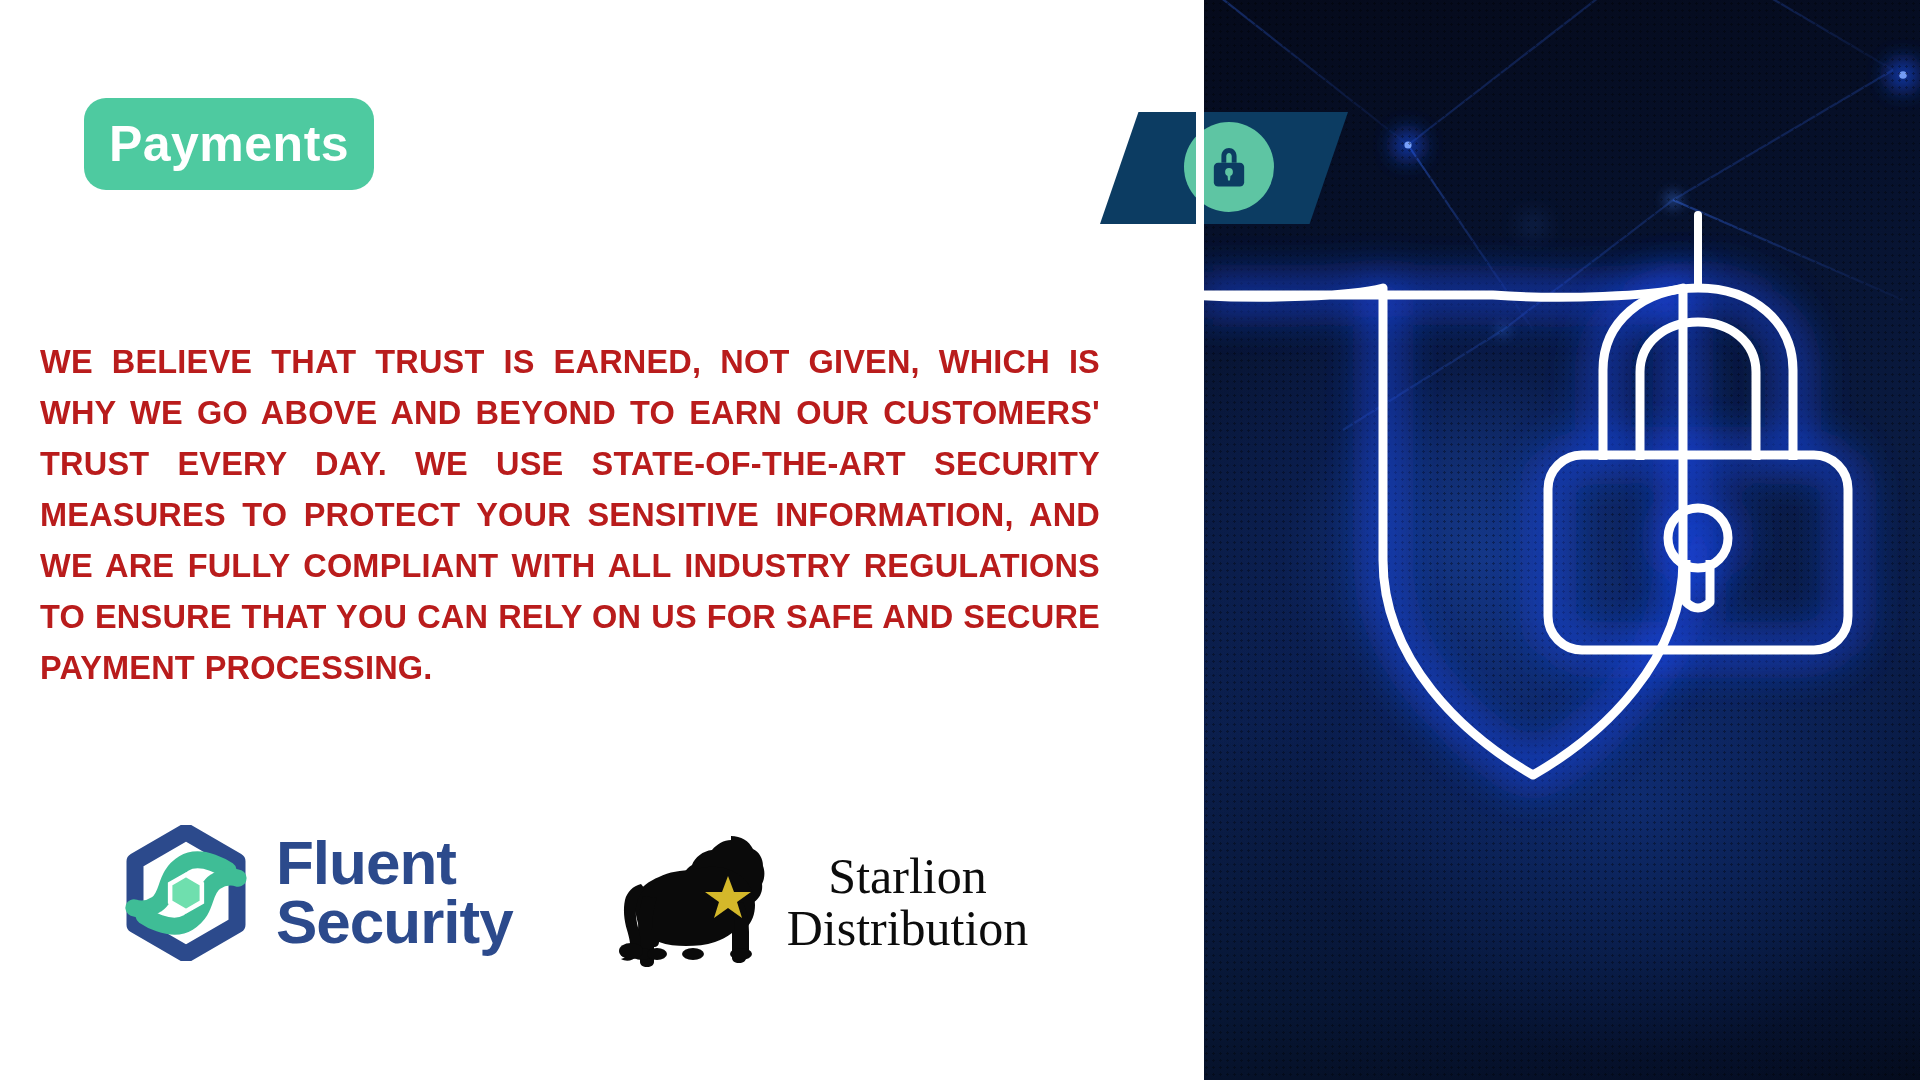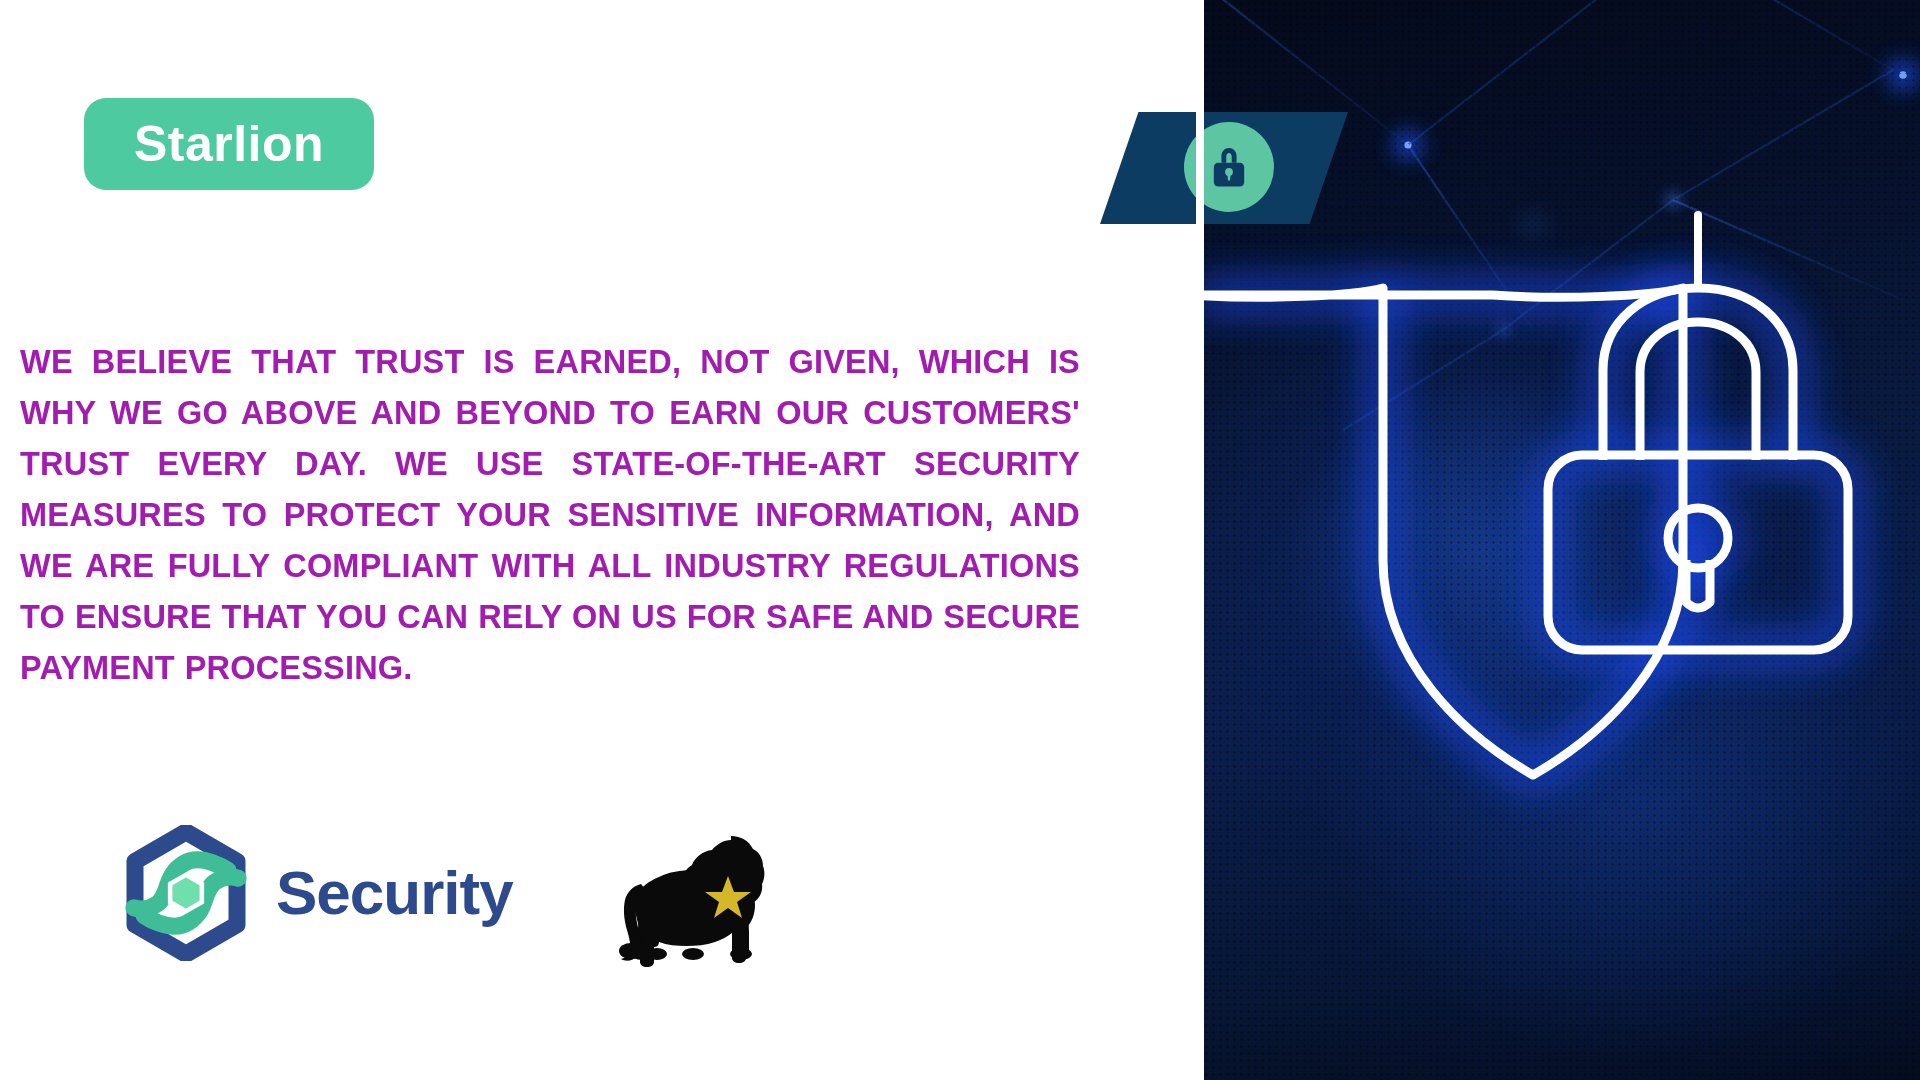--- a/index.html
+++ b/index.html
@@ -38,23 +38,23 @@
   #security-badge-label {
     color:#ffffff;
     font-size:50px;
     font-weight:bold;
     letter-spacing:0.5px;
     line-height:1;
   }
 
   #body-paragraph {
     position:absolute;
-    left:20px; top:337px;
+    left:40px; top:337px;
     width:1060px;
-    color:#a21caf;
+    color:#b91c1c;
     font-size:32.5px;
     font-weight:bold;
     line-height:51px;
     text-align:justify;
     text-align-last:left;
     letter-spacing:0.2px;
     word-spacing:0.5px;
   }
 
   
@@ -174,40 +174,41 @@
   }
 </style>
 </head>
 <body>
 
 <div id="slide">
 
   <div id="left-col">
 
     <div id="security-badge">
-      <span id="security-badge-label">Starlion</span>
+      <span id="security-badge-label">Payments</span>
     </div>
 
     <p id="body-paragraph">WE BELIEVE THAT TRUST IS EARNED, NOT GIVEN, WHICH IS WHY WE GO ABOVE AND BEYOND TO EARN OUR CUSTOMERS' TRUST EVERY DAY. WE USE STATE-OF-THE-ART SECURITY MEASURES TO PROTECT YOUR SENSITIVE INFORMATION, AND WE ARE FULLY COMPLIANT WITH ALL INDUSTRY REGULATIONS TO ENSURE THAT YOU CAN RELY ON US FOR SAFE AND SECURE PAYMENT PROCESSING.</p>
 
     <div id="logo-row">
 
       <div id="fluent-logo">
         <svg id="fluent-mark" viewBox="0 0 120 120">
 
           <path d="M60 6 L105 32 L105 88 L60 114 L15 88 L15 32 Z" fill="none" stroke="#2c4a8c" stroke-width="15" stroke-linejoin="round"></path>
 
           <path d="M97 40 C97 40 74 24 58 34 C40 45 46 62 34 70 C24 77 14 73 14 73" fill="none" stroke="#3fbd96" stroke-width="15" stroke-linecap="round"></path>
           <path d="M23 80 C23 80 46 96 62 86 C80 75 74 58 86 50 C96 43 106 47 106 47" fill="none" stroke="#3fbd96" stroke-width="15" stroke-linecap="round"></path>
 
           <path d="M60 6 L105 32 L105 88 L60 114 L15 88 L15 32 Z" fill="none" stroke="#ffffff" stroke-width="3" stroke-linejoin="round" opacity="0"></path>
 
           <path d="M60 44 L74 52 L74 68 L60 76 L46 68 L46 52 Z" fill="#6fdfae" stroke="#ffffff" stroke-width="4"></path>
         </svg>
         <div id="fluent-wordmark">
+          <span class="w">Fluent</span>
           <span class="w">Security</span>
         </div>
       </div>
 
       <div id="starlion-logo">
         <svg id="starlion-mark" viewBox="0 0 200 150">
           <g fill="#0a0a0a">
 
             <path d="M150 18 c10 0 18 5 22 13 c6 3 10 9 10 17 c2 5 2 12 -1 18
                      c1 7 -2 14 -8 18 c-2 8 -8 13 -16 15 c-5 5 -13 7 -21 6
@@ -234,20 +235,24 @@
             <ellipse cx="61" cy="136" rx="11" ry="6"></ellipse>
             <ellipse cx="76" cy="136" rx="10" ry="6"></ellipse>
             <ellipse cx="112" cy="136" rx="11" ry="6"></ellipse>
             <ellipse cx="160" cy="136" rx="11" ry="6"></ellipse>
 
             <ellipse cx="50" cy="133" rx="12" ry="8"></ellipse>
           </g>
 
           <polygon points="147,58 153,74 170,74 156,84 161,100 147,90 133,100 138,84 124,74 141,74" fill="#d4b82a"></polygon>
         </svg>
+        <div id="starlion-wordmark">
+          <span class="s1">Starlion</span>
+          <span class="s2">Distribution</span>
+        </div>
       </div>
 
     </div>
   </div>
 
   <div id="right-panel">
     <div id="panel-gradient-fix"></div>
     <div id="panel-glow-a"></div>
     <div id="panel-glow-b"></div>
 

